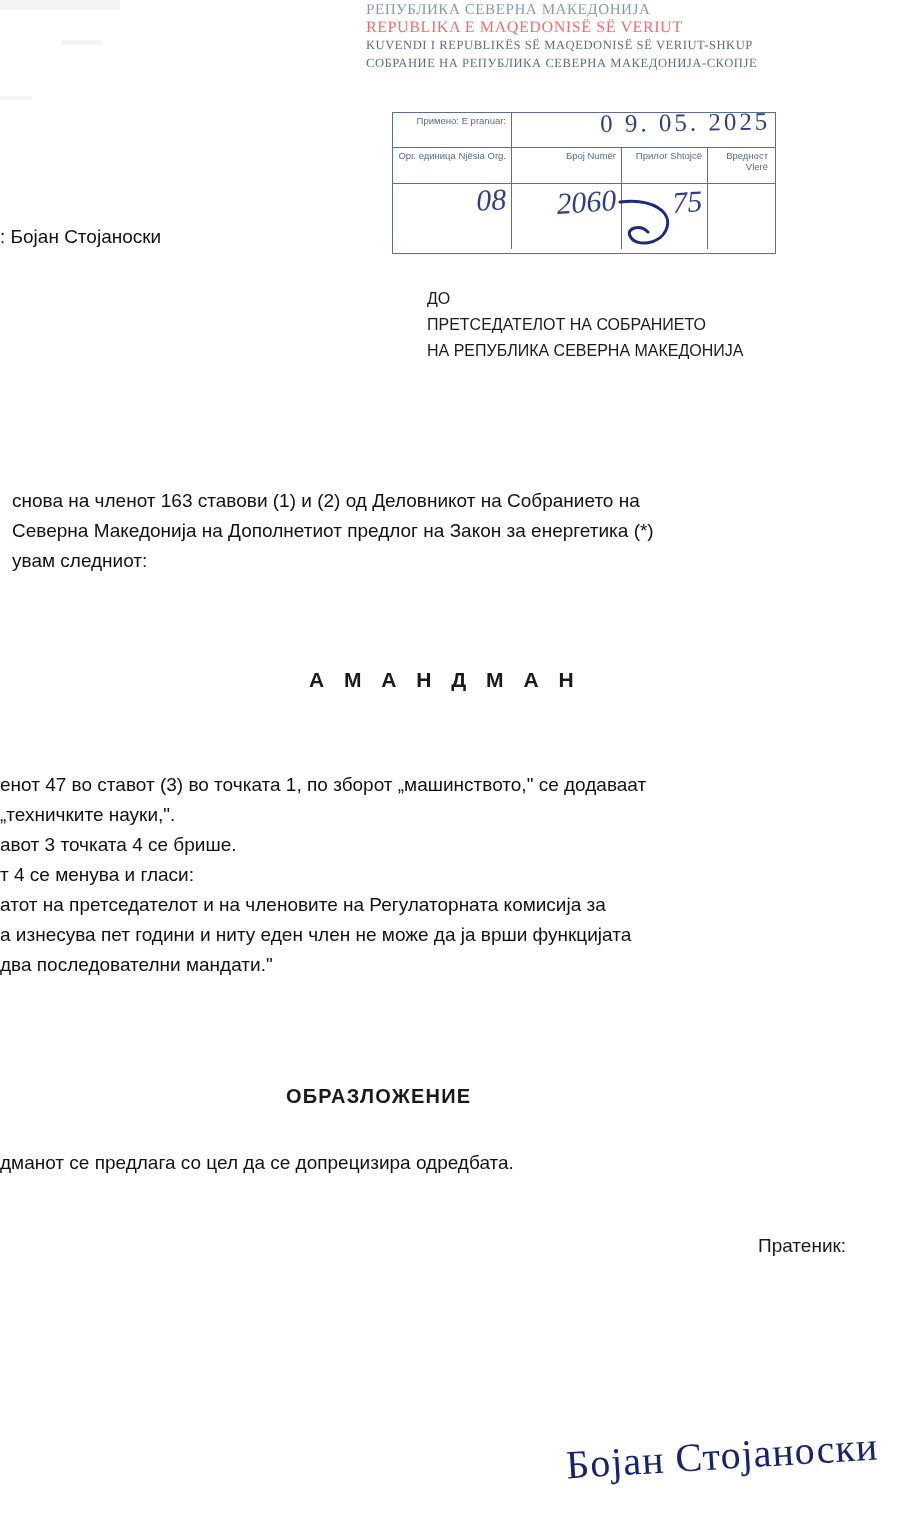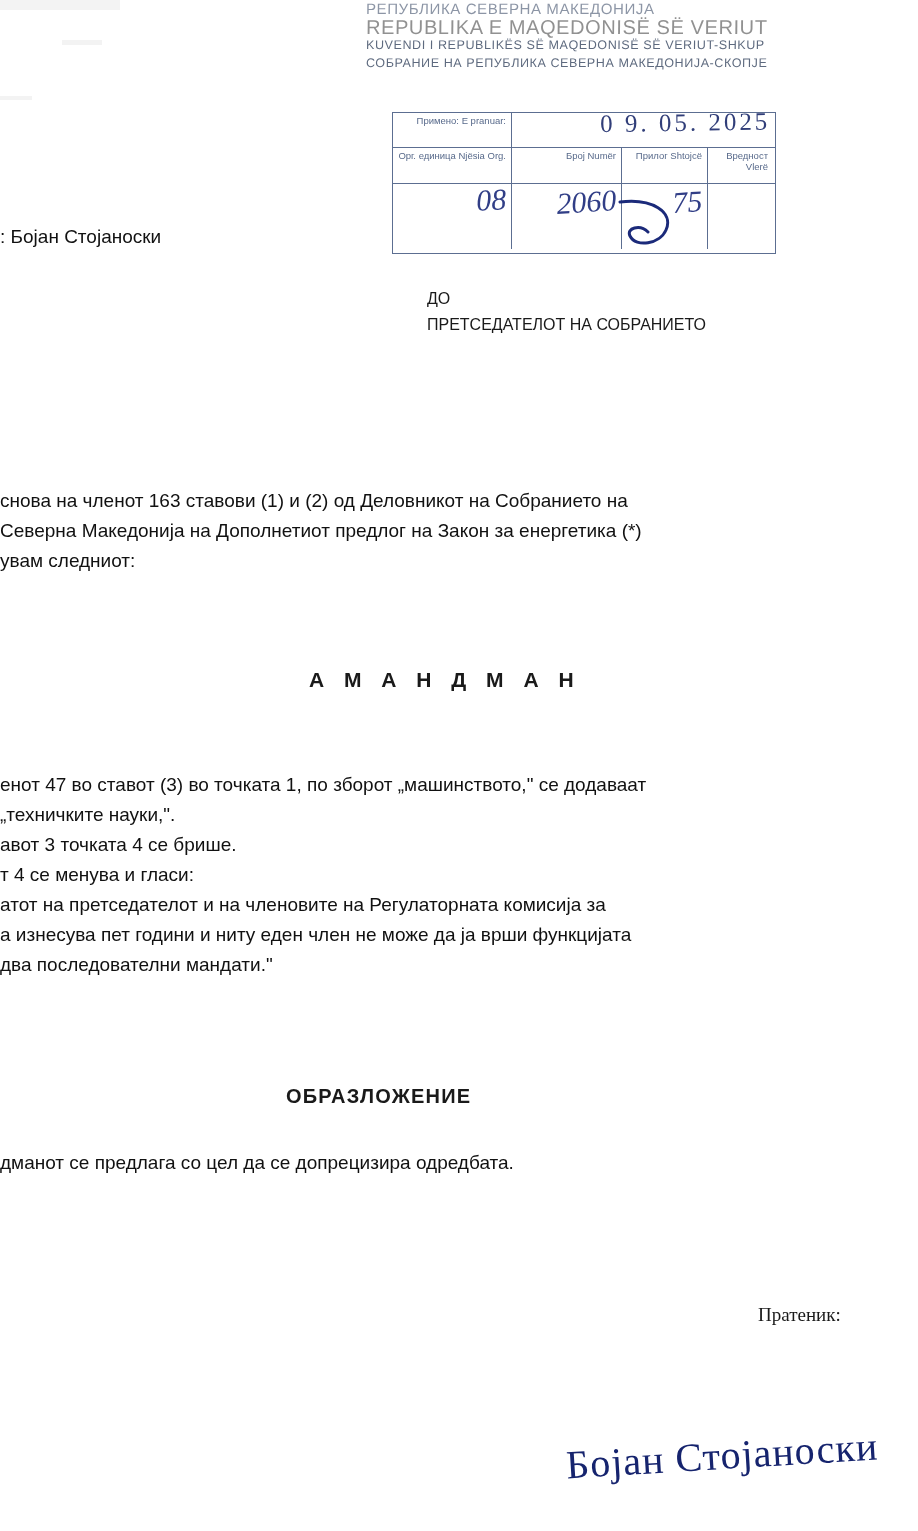--- a/index.html
+++ b/index.html
@@ -17,31 +17,31 @@
   }
 
   
   .stamp-block {
     position: absolute;
     left: 366px;
     top: 0px;
     width: 440px;
   }
   .stamp-line {
-    font-family: Liberation Sans, sans-serif;
+    font-family: Liberation Serif, serif;
     font-size: 13.5px;
     letter-spacing: 0.6px;
     color: #3b4a63;
     white-space: nowrap;
     line-height: 18px;
     opacity: 0.82;
     transform: skewX(-0.6deg);
   }
   .stamp-line.l1 { font-size: 15px; color: #41506b; opacity: .6; }
-  .stamp-line.l2 { font-size: 20px; color: #737373; opacity: .78; }
+  .stamp-line.l2 { font-size: 16px; color: #ef4444; opacity: .78; }
   .stamp-line.l3 { font-size: 12.5px; }
   .stamp-line.l4 { font-size: 12.5px; }
 
   
   .stamp-table {
     position: absolute;
     left: 392px;
     top: 112px;
     width: 382px;
     height: 140px;
@@ -131,21 +131,21 @@
 
   
   .body-p {
     position: absolute;
     font-size: 19px;
     line-height: 30px;
     color: #111;
     white-space: nowrap;
   }
   #intro { left: 0px; top: 486px; }
-  #intro .ln { display: block; }
+  #intro .ln { display: block; padding-left: 12px; }
 
   .title-amandman {
     position: absolute;
     left: 309px;
     top: 668px;
     font-size: 21px;
     font-weight: bold;
     letter-spacing: 7px;
     white-space: nowrap;
   }
@@ -161,24 +161,23 @@
     font-weight: bold;
     letter-spacing: 1.2px;
     white-space: nowrap;
   }
 
   #reason { left: 0px; top: 1148px; }
 
   .signer-label {
     position: absolute;
     left: 758px;
-    top: 1304px;
+    top: 1235px;
     font-size: 19px;
     white-space: nowrap;
-    font-family: Liberation Serif, serif;
   }
 
   
   .signature {
     position: absolute;
     left: 566px;
     top: 1432px;
     font-family: "Liberation Serif", serif;
     font-size: 40px;
     color: #16246e;
@@ -245,20 +244,21 @@
 
 <svg class="scrawl" viewBox="0 0 70 66">
   <path d="M8 4 C40 0, 62 14, 54 32 C48 46, 24 50, 18 38 C14 30, 28 26, 36 34" fill="none" stroke="#1b2a7a" stroke-width="3" stroke-linecap="round"></path>
 </svg>
 
 <div class="author-line">: Бојан Стојаноски</div>
 
 <div class="addressee">
   <div>ДО</div>
   <div>ПРЕТСЕДАТЕЛОТ НА СОБРАНИЕТО</div>
+  <div>НА РЕПУБЛИКА СЕВЕРНА МАКЕДОНИЈА</div>
 </div>
 
 <div class="body-p" id="intro">
   <span class="ln">снова на членот  163 ставови (1) и (2)  од  Деловникот на Собранието на</span>
   <span class="ln">Северна Македонија на Дополнетиот предлог на Закон за енергетика (*)</span>
   <span class="ln">увам следниот:</span>
 </div>
 
 <div class="title-amandman">А М А Н Д М А Н</div>
 

